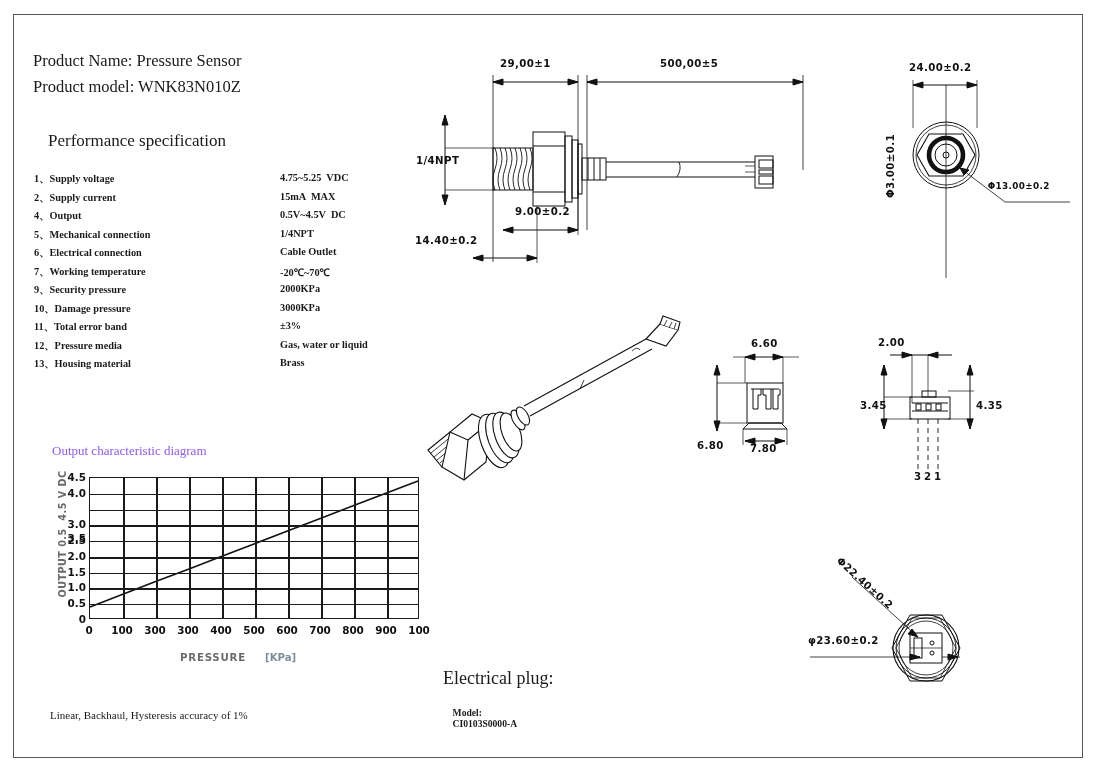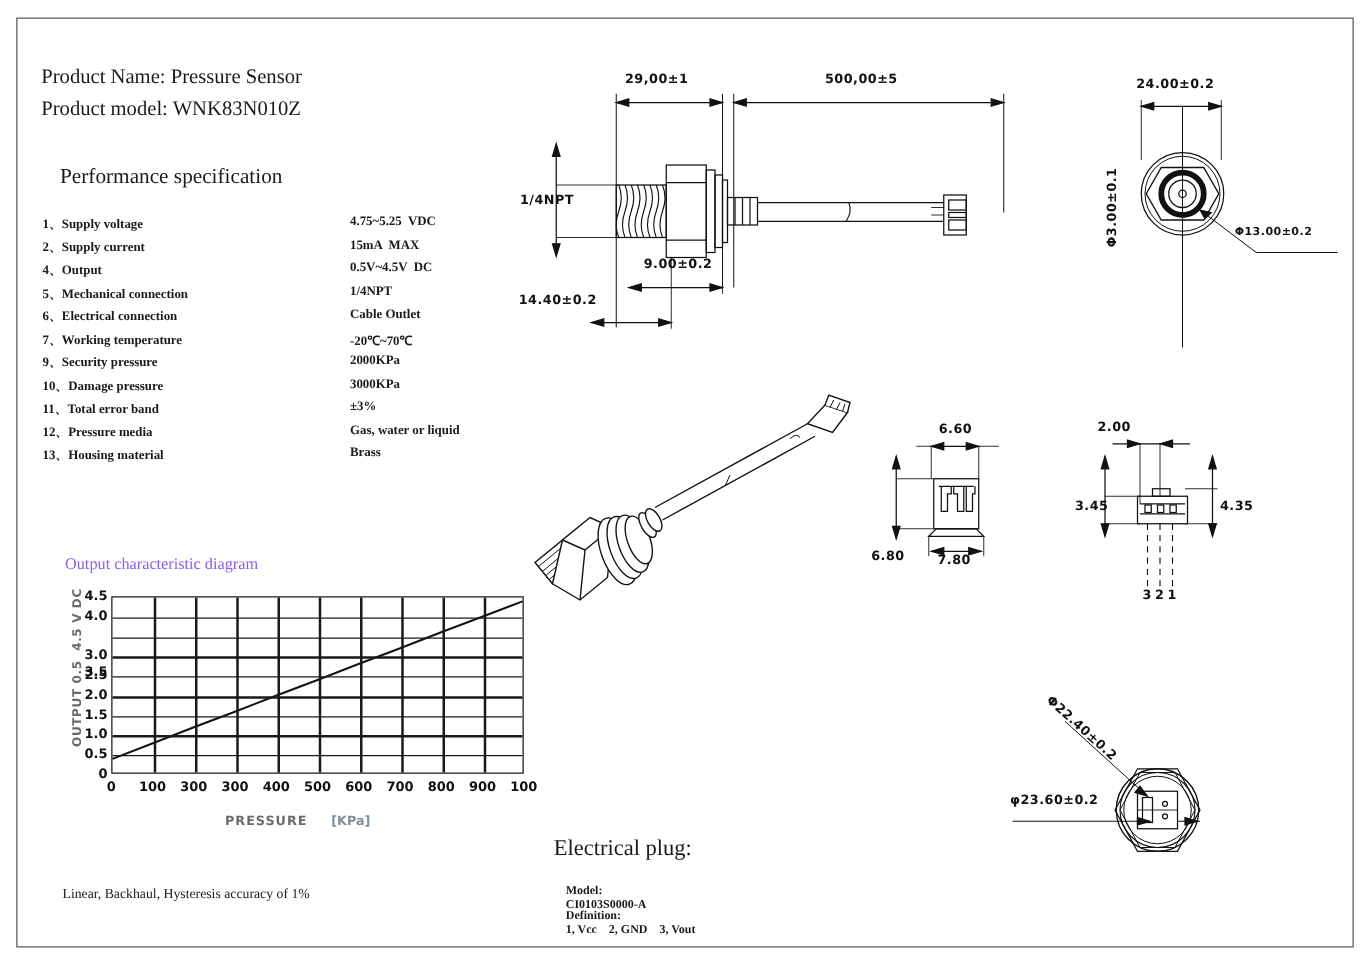--- a/index.html
+++ b/index.html
@@ -504,17 +504,13 @@
     </svg>
     <div class="dim" style="left:82px; top:10px; transform:rotate(42deg); transform-origin:left top;">Φ22.40±0.2</div>
     <div class="dim" style="left:48px; top:90px;">φ23.60±0.2</div>
   </div>
 
   <div id="plug-title">Electrical plug:</div>
   <div id="plug-model">
     <span>Model:</span>
     <span>CI0103S0000-A</span>
   </div>
-  <div id="plug-def">
-    <span>Definition:</span>
-    <span>1, Vcc    2, GND    3, Vout</span>
-  </div>
 </div>
 
 </body></html>

